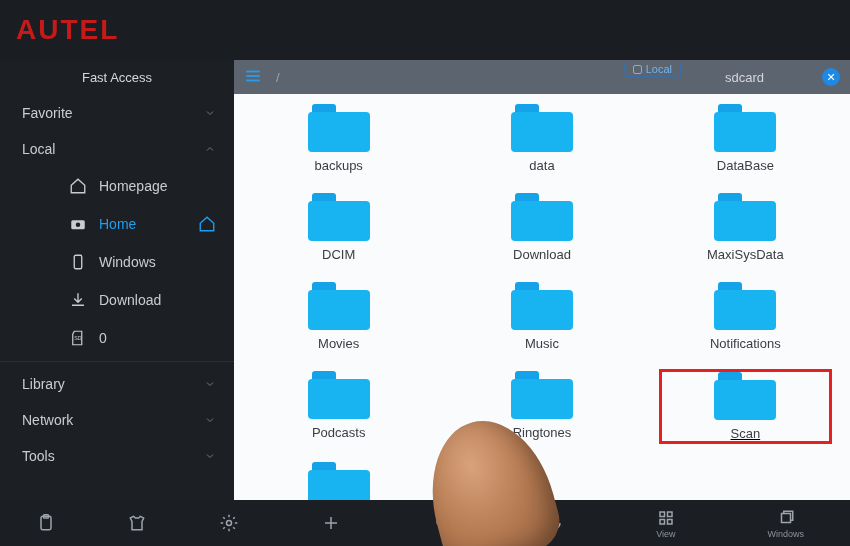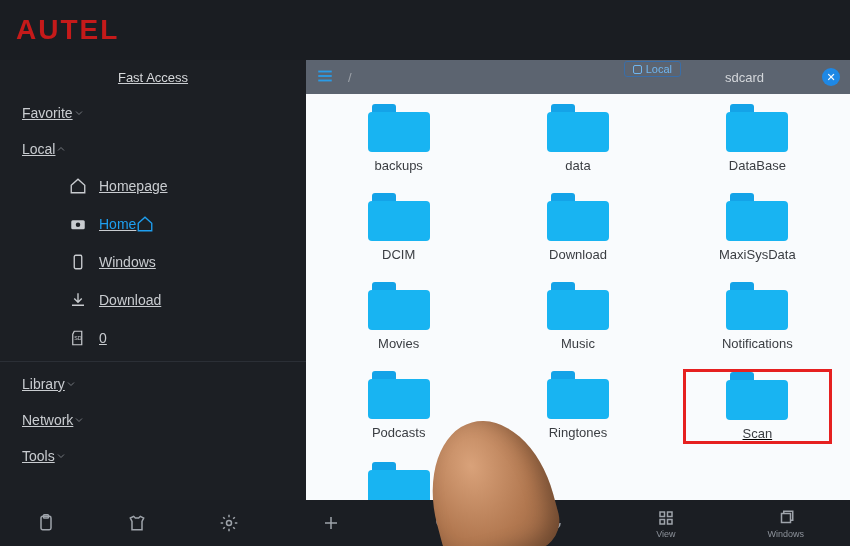--- a/index.html
+++ b/index.html
@@ -22,38 +22,38 @@
     color: #c51a1a;
   }
 
   .main {
     display: flex;
     height: 440px;
   }
 
   
   .sidebar {
-    width: 306px;
+    width: 234px;
     background: #1c1f24;
     color: #c9ccd0;
     display: flex;
     flex-direction: column;
     font-size: 14px;
     padding-top: 4px;
-    text-decoration: underline;
   }
   .sidebar-title {
     text-align: center;
     color: #d6d8db;
     font-size: 13px;
     padding: 6px 0 10px;
   }
   .sb-item {
     display: flex;
     align-items: center;
+    justify-content: space-between;
     padding: 10px 18px 10px 22px;
     cursor: pointer;
   }
   .sb-item.small-indent { padding-left: 32px; margin-left: 37px; }
   .sb-left { display: flex; align-items: center; gap: 12px; }
   .sb-left .label { font-size: 14px; }
   .sb-left.noicon { padding-left: 0; }
   .sb-item.active { color: #1e9ff0; }
   .chev { width: 12px; height: 12px; opacity: .6; }
   .chev svg { width: 12px; height: 12px; display:block; }

